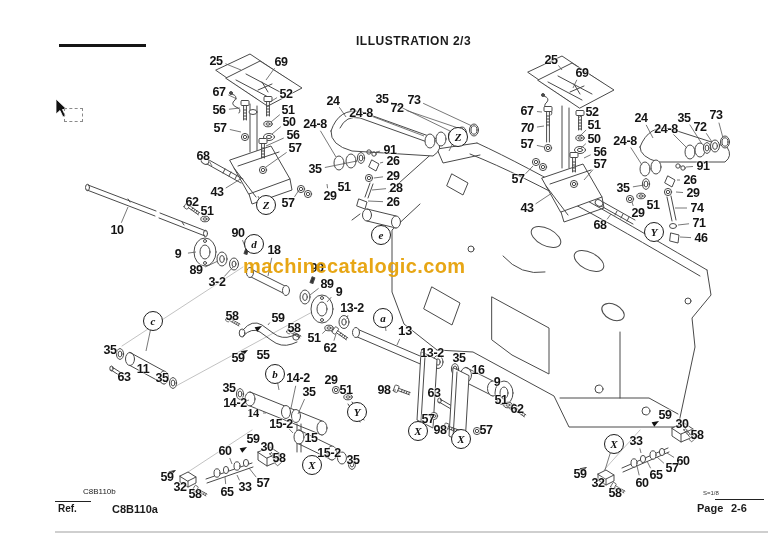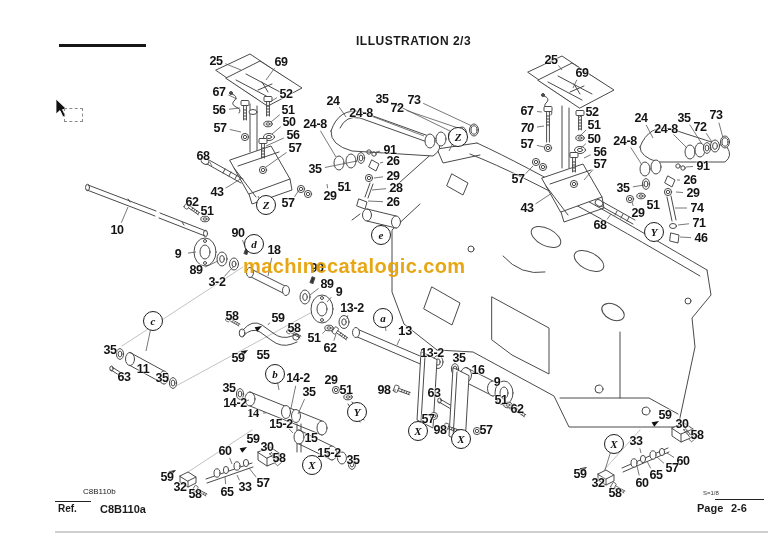--- a/index.html
+++ b/index.html
@@ -17,21 +17,21 @@
           color:#141414;letter-spacing:-0.4px;white-space:nowrap;
           text-shadow:0 0 2px #fff,0 0 2px #fff,0 0 1px #fff;}
   .vcircle{position:absolute;width:18px;height:18px;border:1.4px solid #1e1e1e;border-radius:50%;
            transform:translate(-50%,-50%);display:flex;align-items:center;justify-content:center;
            font:italic 700 11px "Liberation Serif",serif;background:#fff;color:#111;}
   .watermark{position:absolute;left:243px;top:255px;font:700 20px "Liberation Sans",sans-serif;
              letter-spacing:0.4px;opacity:0.93;white-space:nowrap;}
   .f-code-top{position:absolute;left:83px;top:487px;font:400 8px "Liberation Sans",sans-serif;color:#222;}
   .f-rule{position:absolute;left:55px;top:501px;width:36px;height:1.2px;background:#222;}
   .f-ref{position:absolute;left:58px;top:503px;font:700 10px "Liberation Sans",sans-serif;color:#1b1b1b;}
-  .f-code{position:absolute;left:100px;top:503px;font:700 11px "Liberation Sans",sans-serif;color:#1b1b1b;}
+  .f-code{position:absolute;left:112px;top:503px;font:700 11px "Liberation Sans",sans-serif;color:#1b1b1b;}
   .f-scale{position:absolute;left:703px;top:490px;font:400 6px "Liberation Sans",sans-serif;color:#333;}
   .f-rule2{position:absolute;left:715px;top:499px;width:49px;height:1.2px;background:#222;}
   .f-page{position:absolute;left:697px;top:502px;font:700 11px "Liberation Sans",sans-serif;color:#1b1b1b;}
   .f-pageno{position:absolute;left:731px;top:502px;font:700 11px "Liberation Sans",sans-serif;color:#1b1b1b;}
   .cursor{position:absolute;left:55px;top:98px;width:14px;height:20px;}
   .marquee{position:absolute;left:64px;top:108px;width:17px;height:12px;border:1px dashed #8a8a8a;background:transparent;}
 </style>
 </head>
 <body>
 

